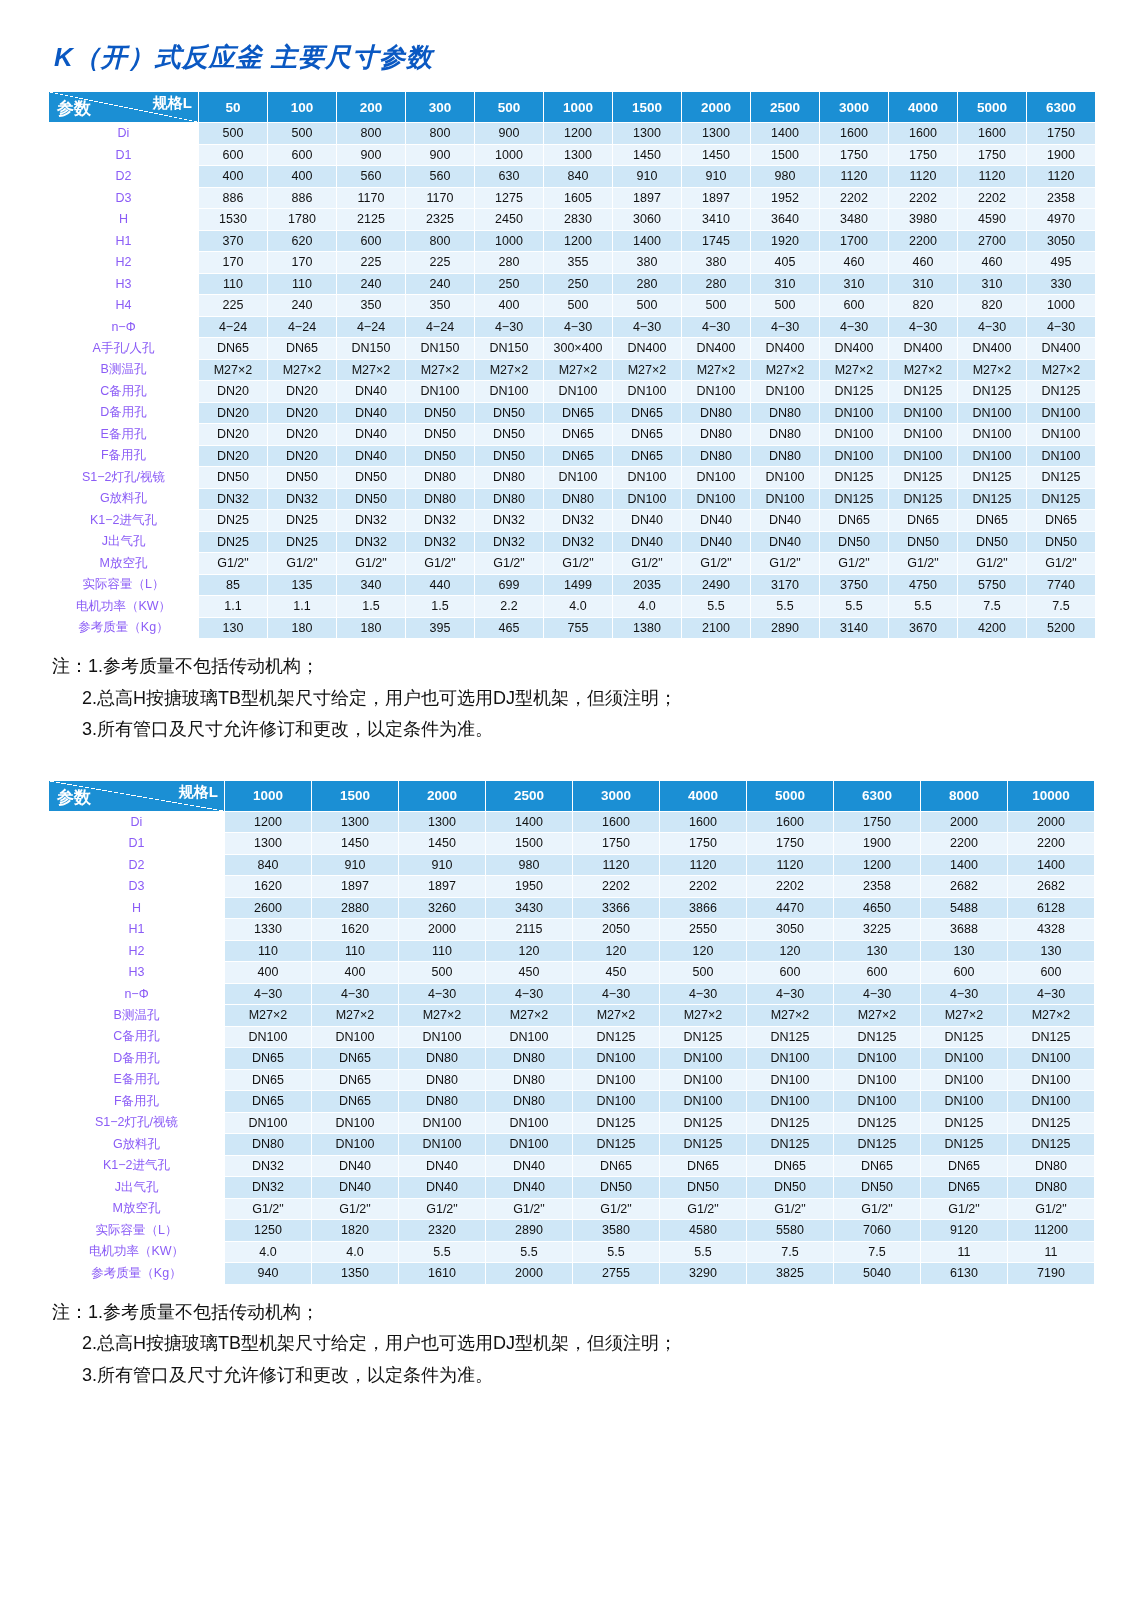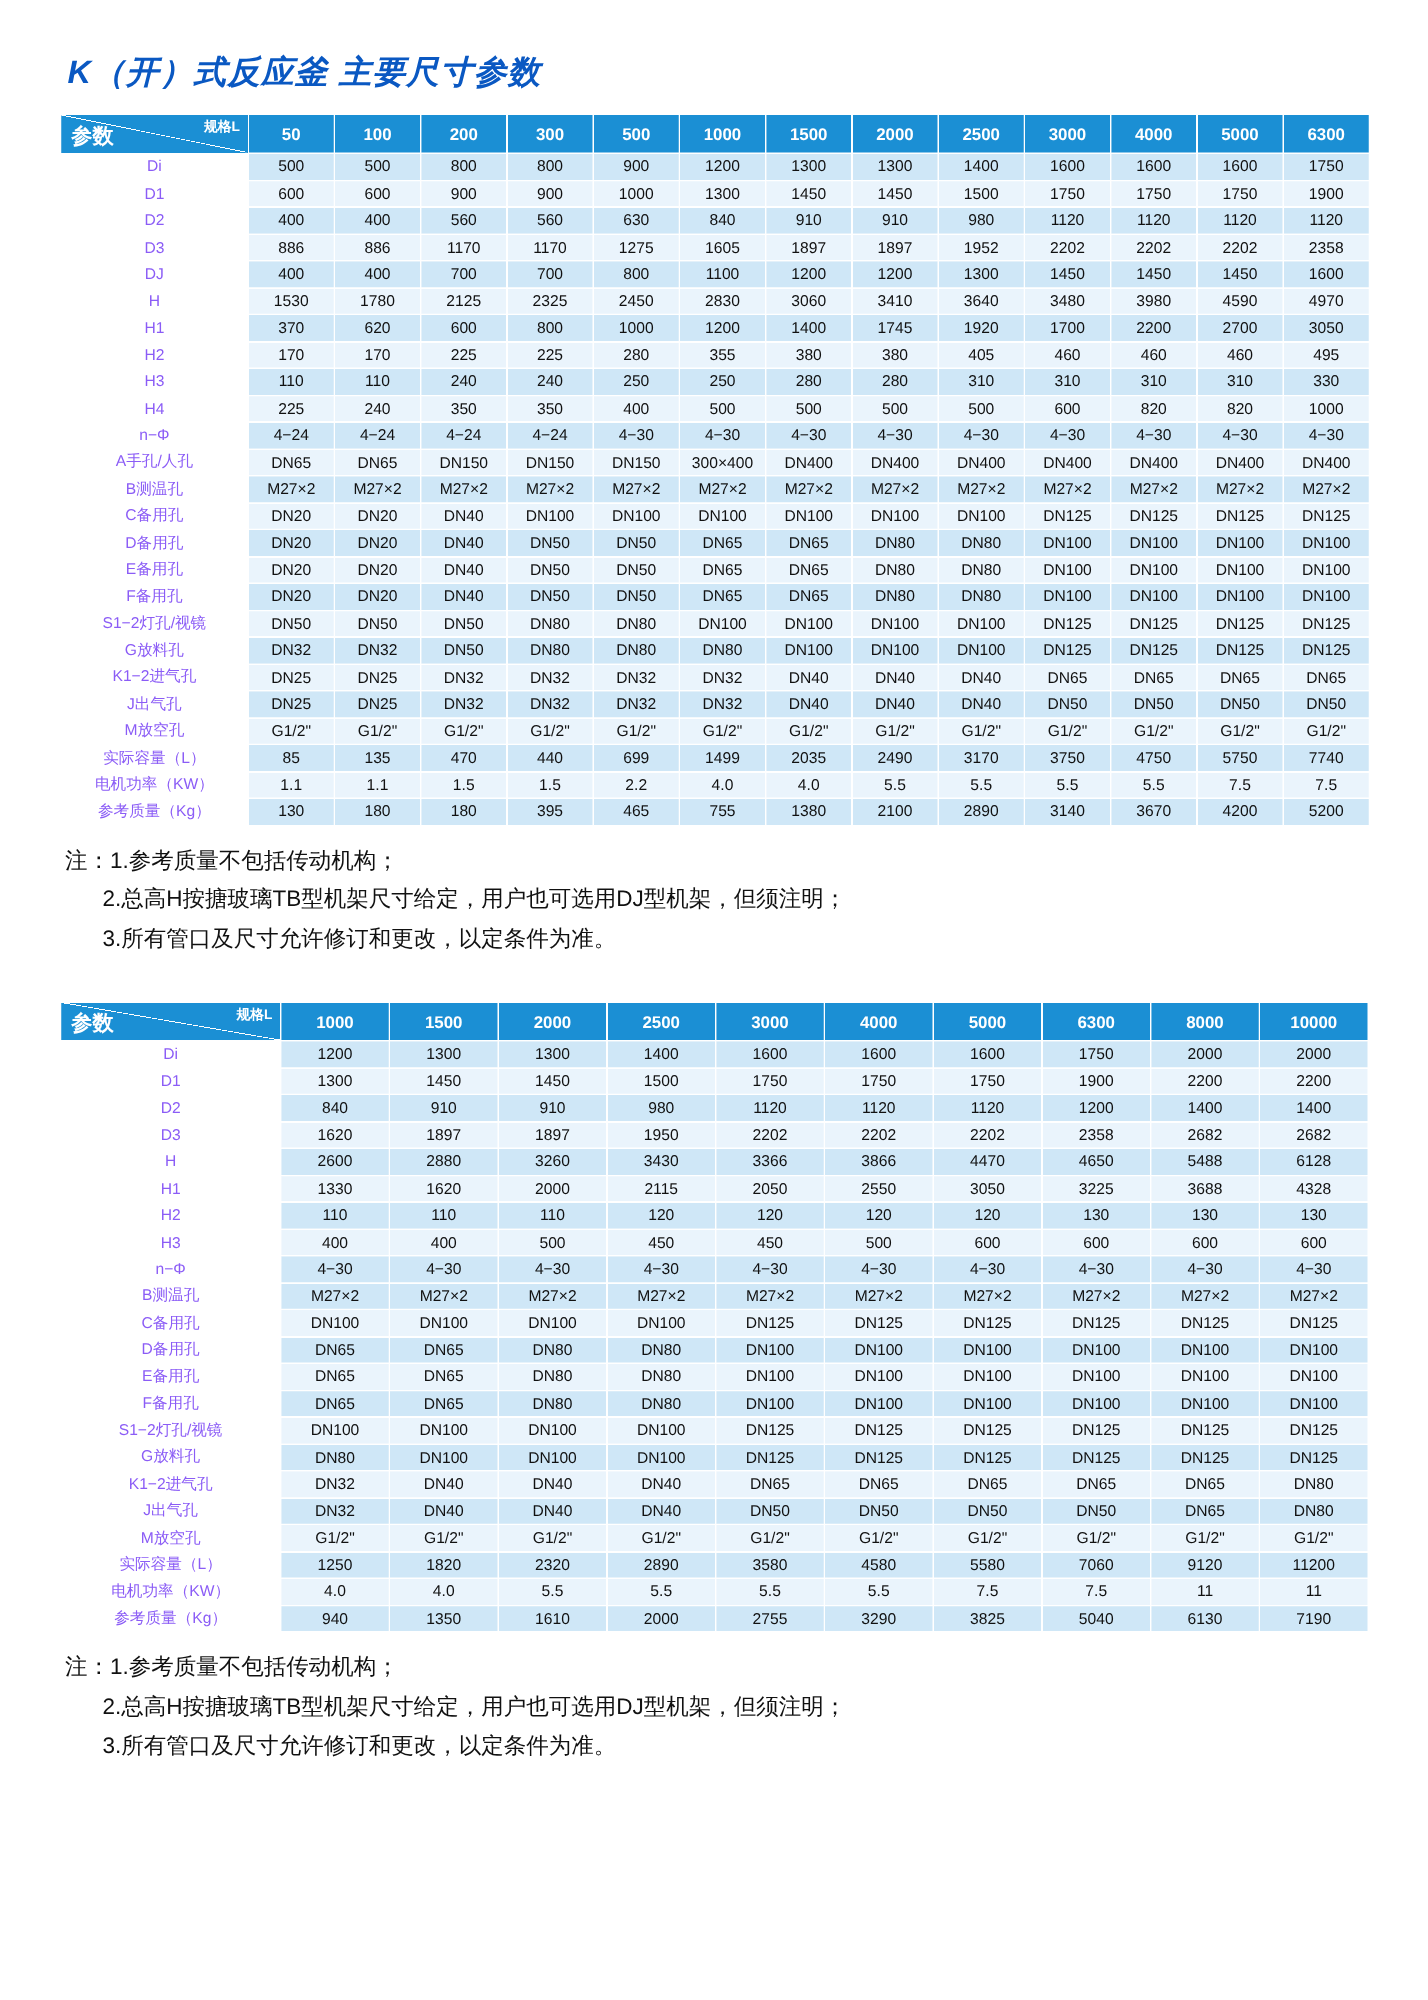--- a/index.html
+++ b/index.html
@@ -70,21 +70,21 @@
     position: absolute;
     left: 8px;
     bottom: 2px;
     font-size: 17px;
     font-weight: bold;
   }
   th.corner .p2 {
     position: absolute;
     right: 6px;
     top: 2px;
-    font-size: 11px;
+    font-size: 15px;
     font-weight: bold;
   }
   
   tbody td {
     color: #111;
   }
   tbody tr.odd td { background: #cfe7f7; }
   tbody tr.even td { background: #eaf4fc; }
   tbody td.label {
     background: #ffffff !important;
@@ -207,36 +207,20 @@
             <td>1275</td>
             <td>1605</td>
             <td>1897</td>
             <td>1897</td>
             <td>1952</td>
             <td>2202</td>
             <td>2202</td>
             <td>2202</td>
             <td>2358</td>
           </tr>
-          <tr class="odd">
-            <td class="label">DJ</td>
-            <td>400</td>
-            <td>400</td>
-            <td>700</td>
-            <td>700</td>
-            <td>800</td>
-            <td>1100</td>
-            <td>1200</td>
-            <td>1200</td>
-            <td>1300</td>
-            <td>1450</td>
-            <td>1450</td>
-            <td>1450</td>
-            <td>1600</td>
-          </tr>
           <tr class="even">
             <td class="label">H</td>
             <td>1530</td>
             <td>1780</td>
             <td>2125</td>
             <td>2325</td>
             <td>2450</td>
             <td>2830</td>
             <td>3060</td>
             <td>3410</td>
@@ -499,21 +483,21 @@
             <td>G1/2"</td>
             <td>G1/2"</td>
             <td>G1/2"</td>
             <td>G1/2"</td>
             <td>G1/2"</td>
           </tr>
           <tr class="odd">
             <td class="label">实际容量（L）</td>
             <td>85</td>
             <td>135</td>
-            <td>470</td>
+            <td>340</td>
             <td>440</td>
             <td>699</td>
             <td>1499</td>
             <td>2035</td>
             <td>2490</td>
             <td>3170</td>
             <td>3750</td>
             <td>4750</td>
             <td>5750</td>
             <td>7740</td>

